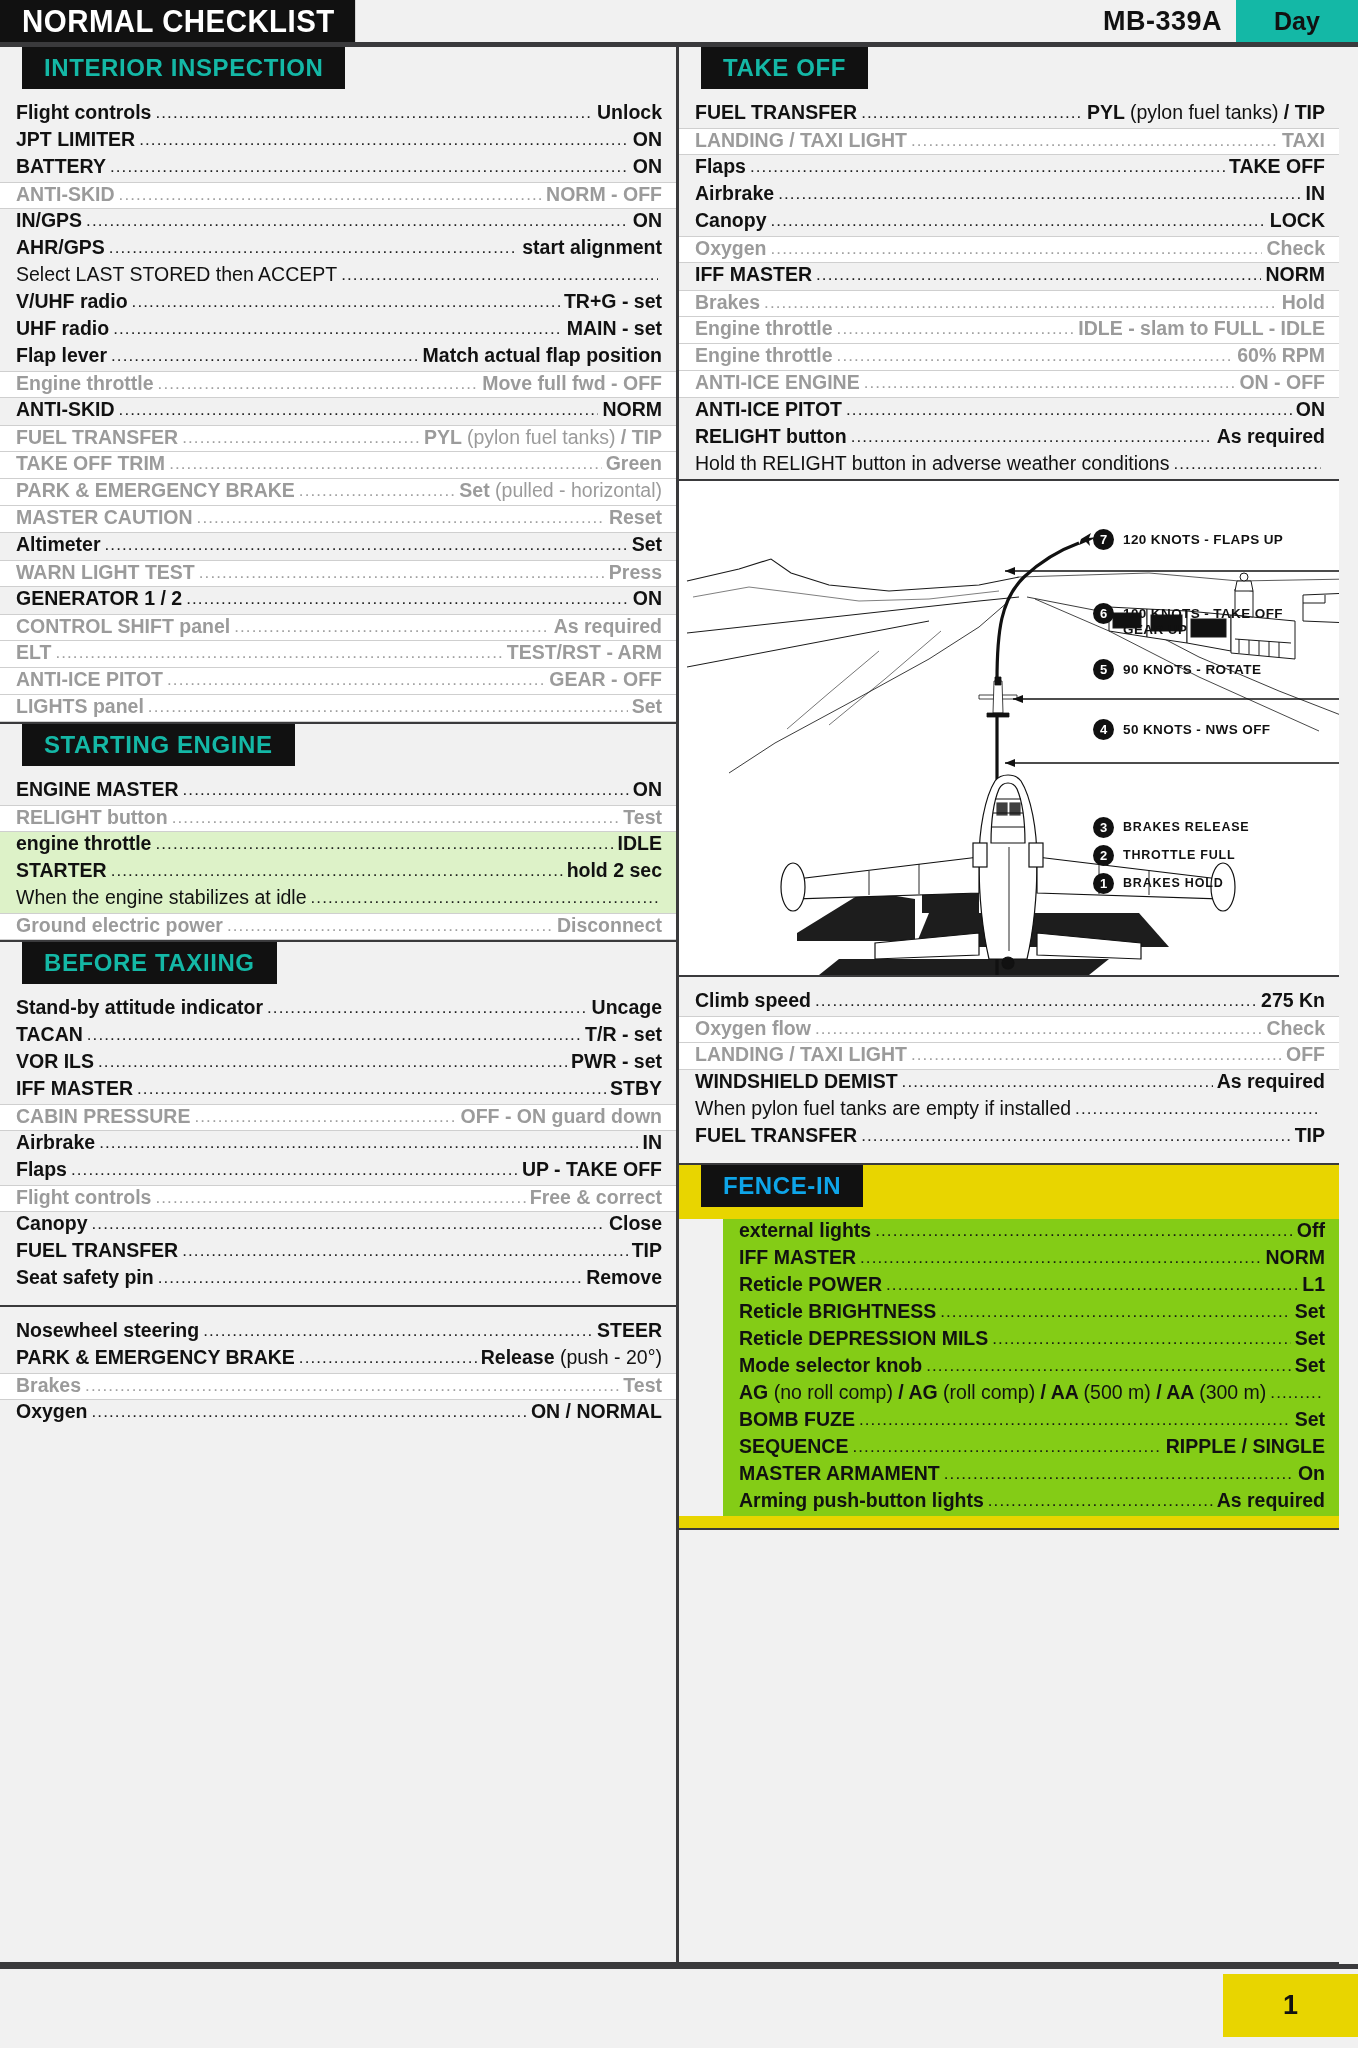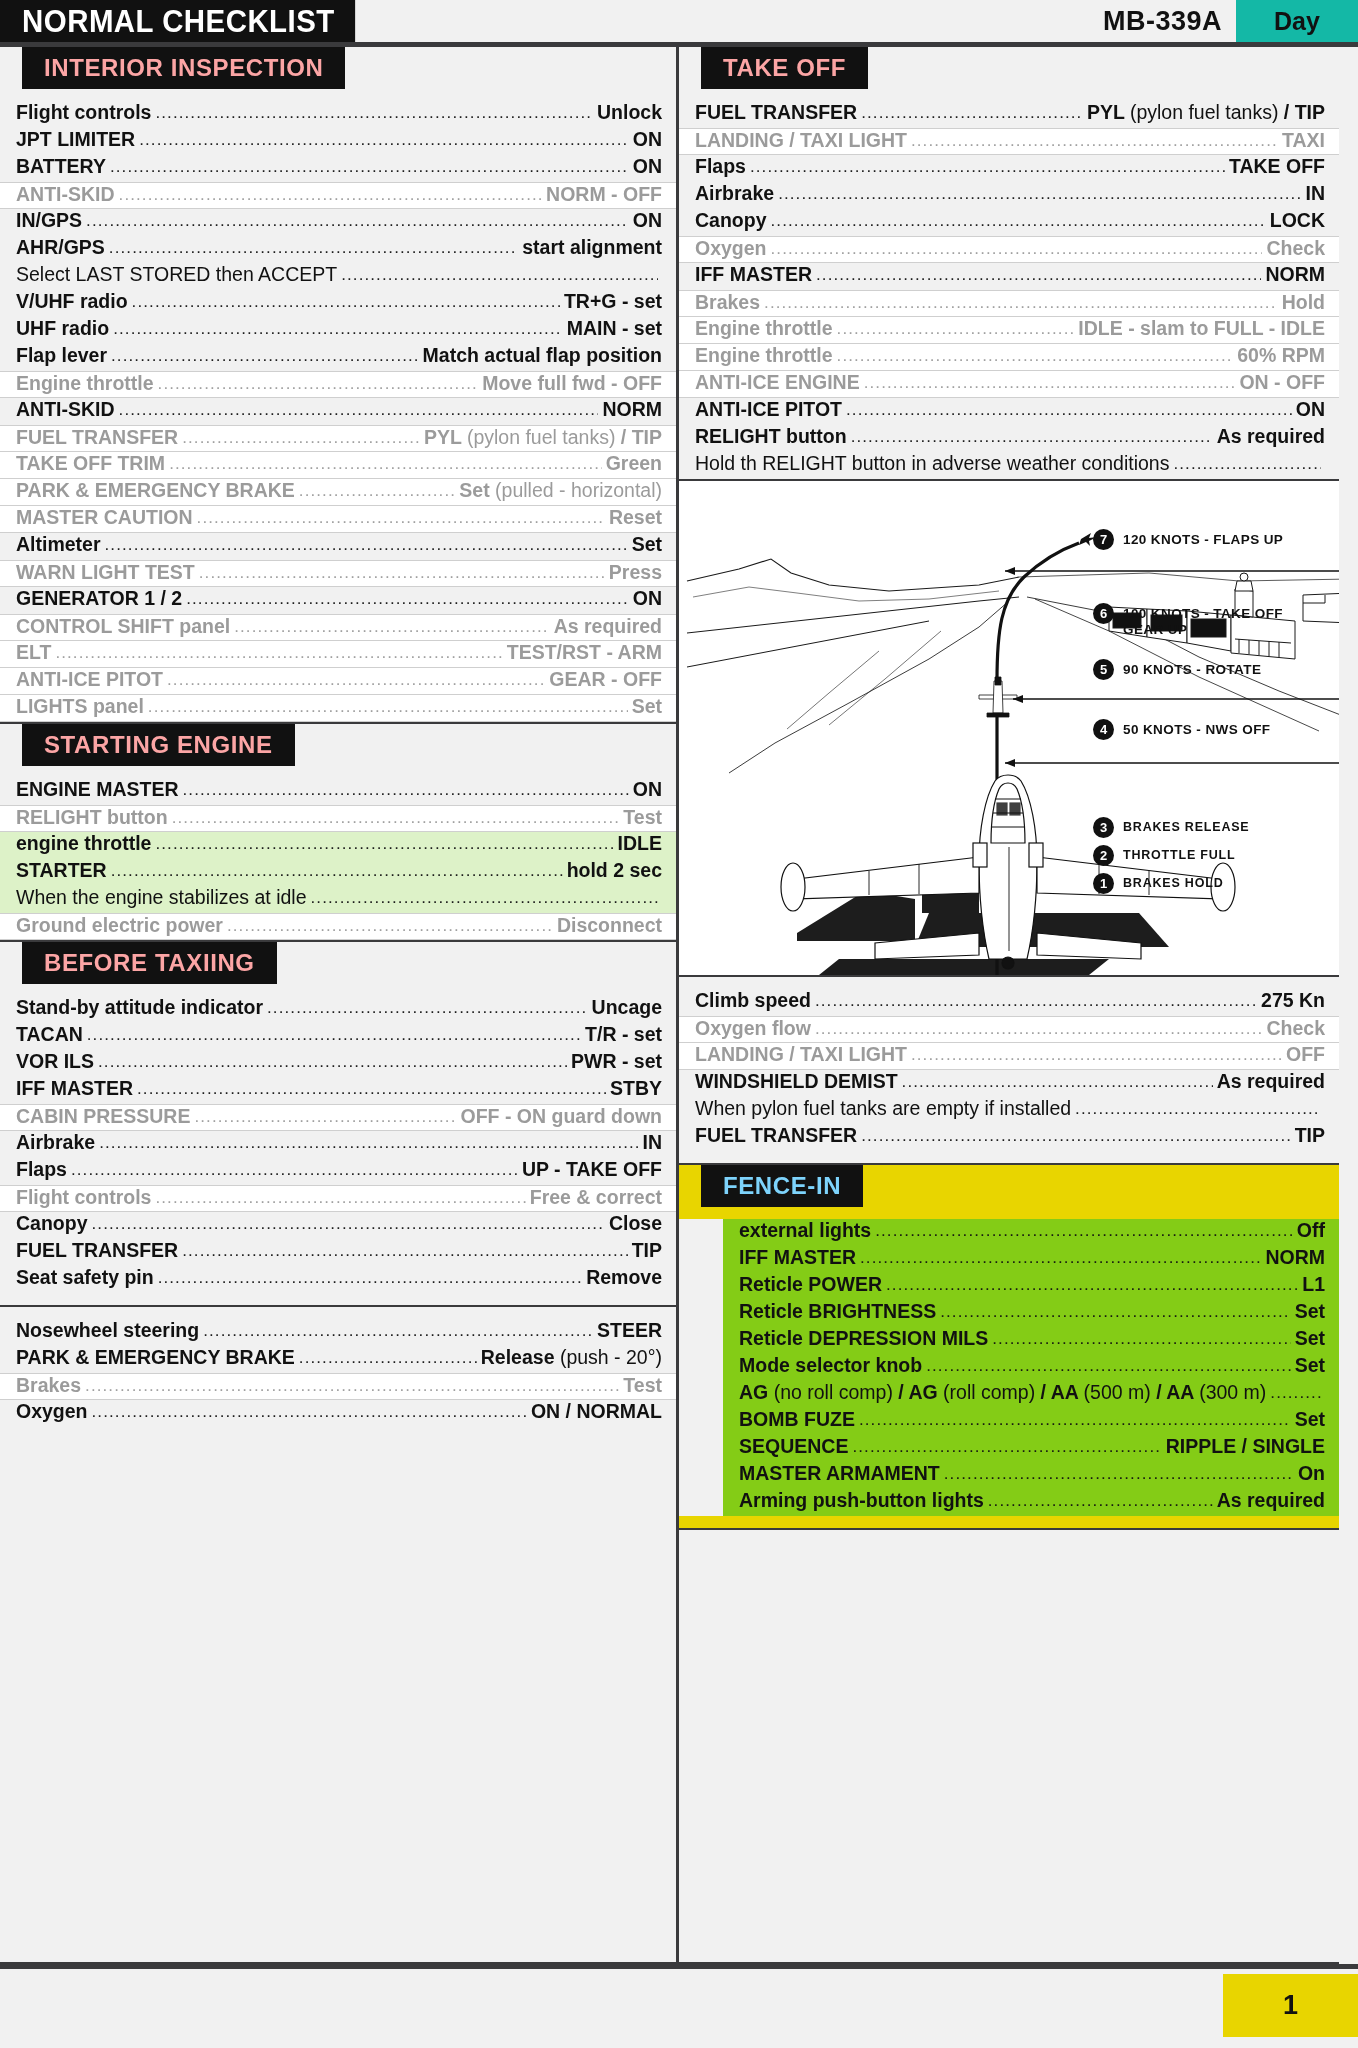--- a/index.html
+++ b/index.html
@@ -77,28 +77,28 @@
   
   .sec-head {
     position: relative;
     height: 42px;
   }
   .sec-head .tag {
     position: absolute;
     left: 22px; top: 0;
     height: 42px;
     background: #111111;
-    color: #fca5a5;
+    color: #14b8a6;
     display: flex; align-items: center;
     padding: 0 22px 0 22px;
     font-size: 24px;
     font-weight: 700;
     letter-spacing: 0.6px;
   }
-  .sec-head .tag.yellowtext { color: #7dd3fc; }
+  .sec-head .tag.yellowtext { color: #0ea5e9; }
   .sec-head.yellow-bg { background: #e8d500; }
 
   .sec-pad { height: 12px; }
   .sec-pad.yellow-bg { background: #e8d500; }
 
   
   .rows { background: #f1f1f1; }
   .rows.yellow-bg { background: #84cc16; margin-left: 44px; }
 
   .row {

